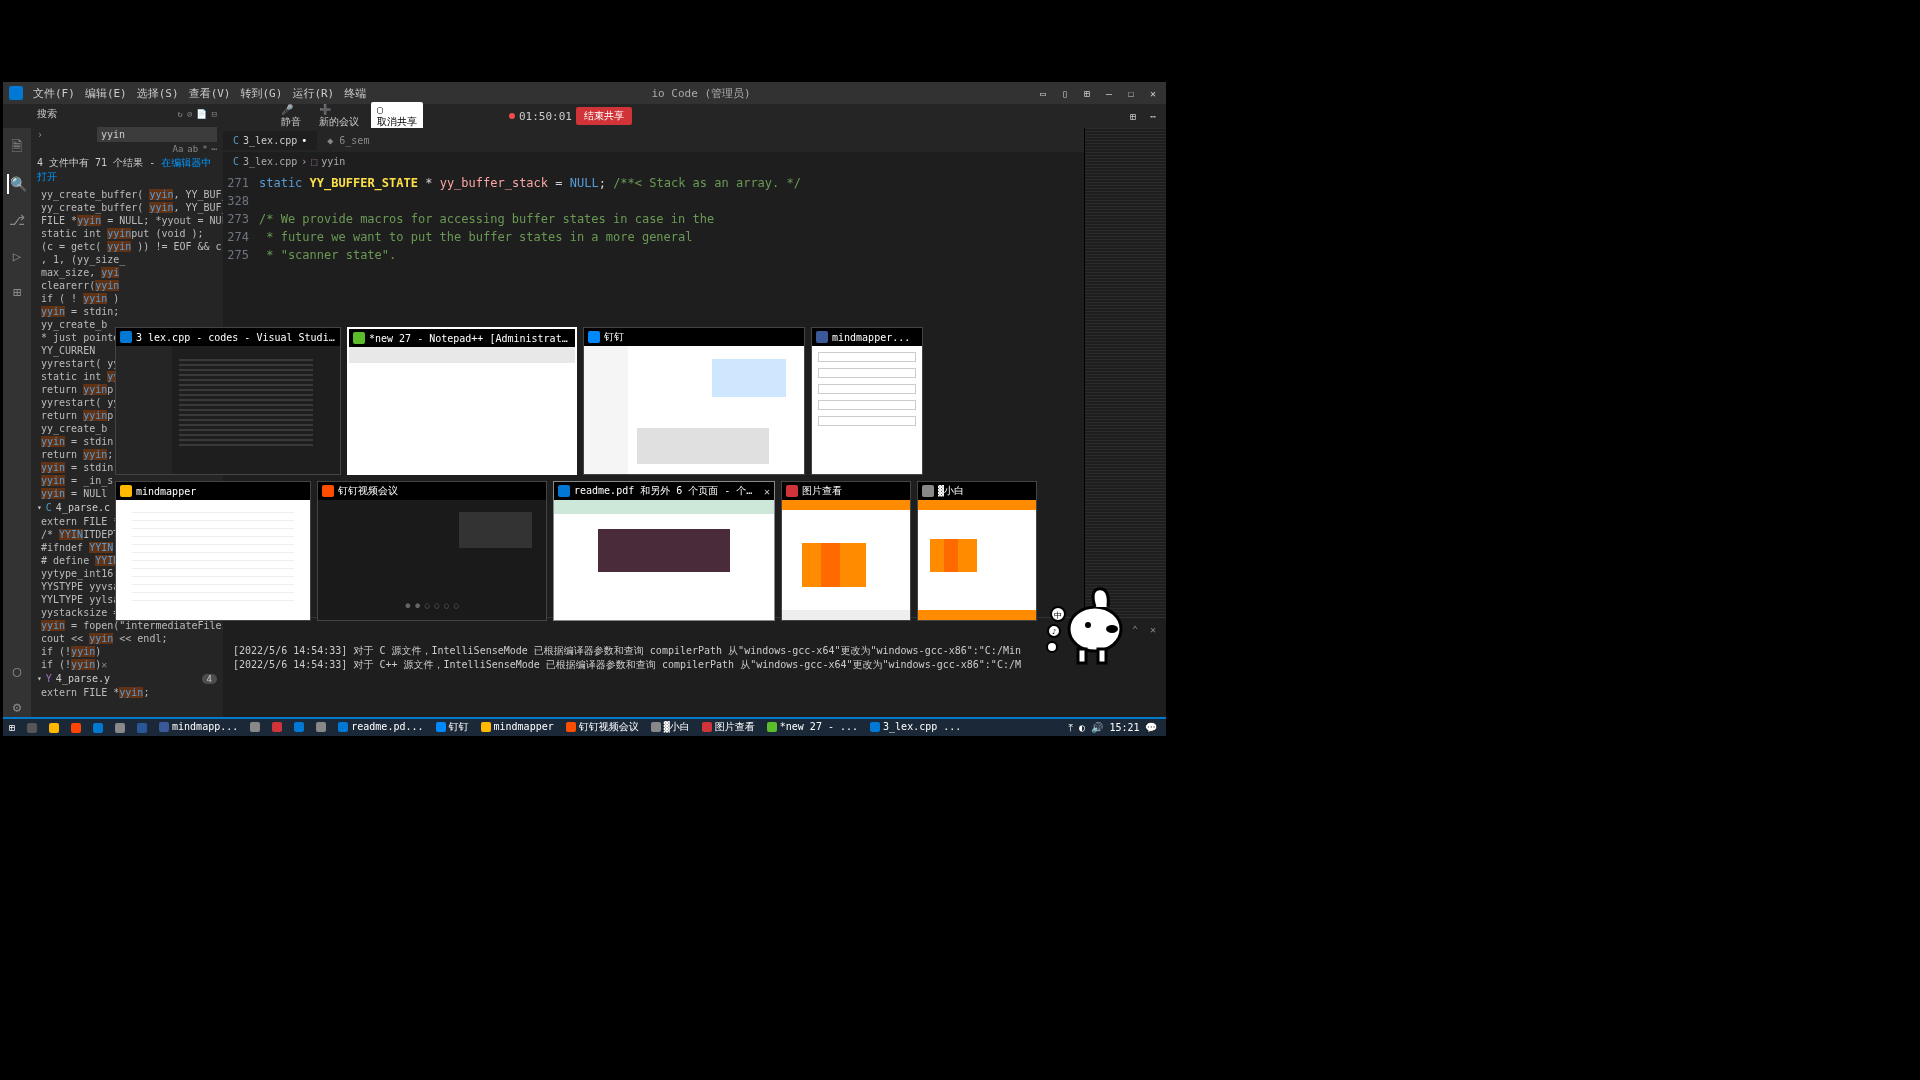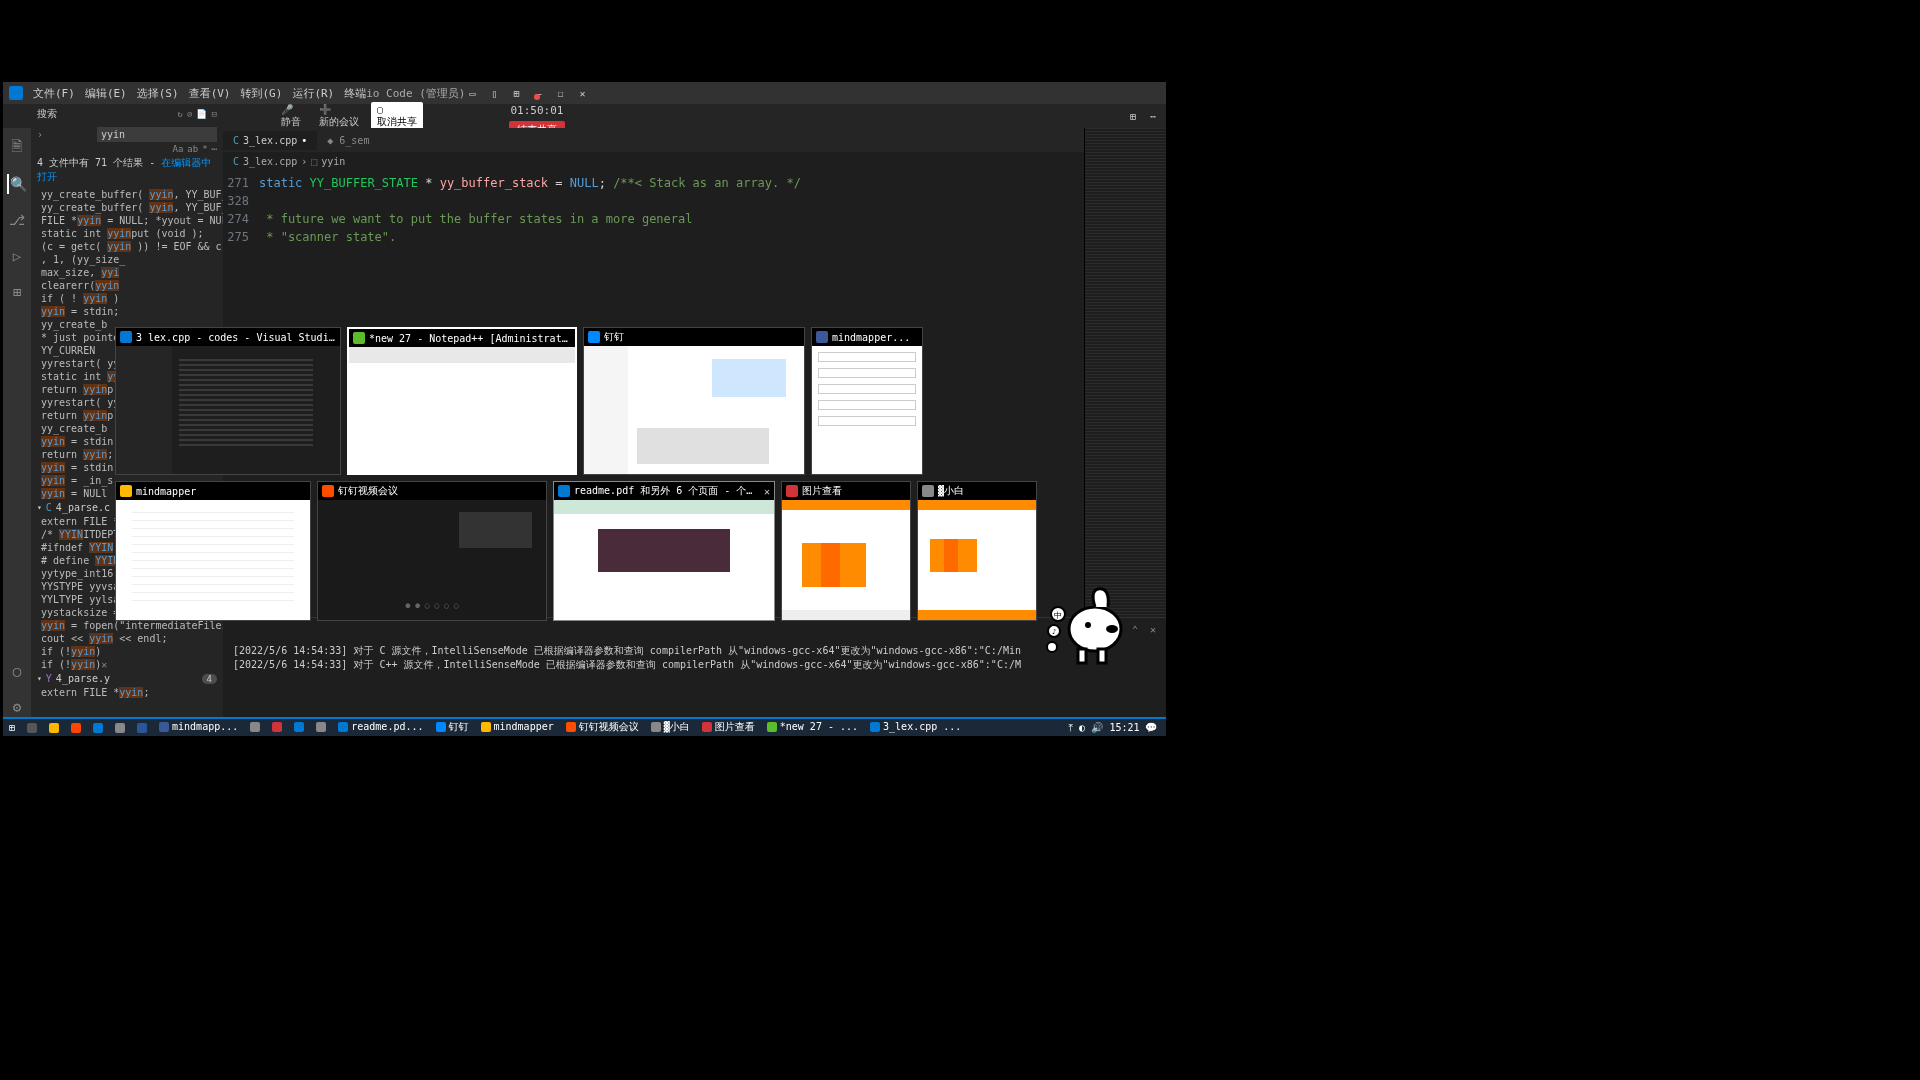--- a/index.html
+++ b/index.html
@@ -1,28 +1,28 @@
 <!DOCTYPE html>
 <html><head>
 <meta charset="utf-8">
 <style>
 *{margin:0;padding:0;box-sizing:border-box;font-family:Consolas,'Microsoft YaHei',monospace;}
 body{background:#000;width:1920px;height:1080px;overflow:hidden;}
 .viewport{position:absolute;left:3px;top:82px;width:1163px;height:653px;background:#1e1e1e;color:#ccc;font-size:11px;}
 
-.titlebar{height:22px;background:#323233;display:flex;align-items:center;padding:0 6px;}
+.titlebar{height:22px;background:#323233;display:flex;align-items:center;padding:0 6px;justify-content:space-between;}
 .titlebar .left{display:flex;gap:10px;align-items:center;}
 .vsicon{width:14px;height:14px;background:#0078d4;border-radius:2px;}
 .menu{display:flex;gap:10px;font-size:11px;color:#ccc;}
 .titlebar .center{font-size:11px;color:#aaa;}
 .titlebar .right{display:flex;gap:8px;align-items:center;}
 .winbtn{width:14px;height:14px;display:flex;align-items:center;justify-content:center;color:#ccc;font-size:10px;}
 
 .toolbar{height:24px;background:#252526;display:flex;align-items:center;padding:0 6px;gap:6px;}
-.time-badge{color:#ccc;font-size:11px;margin-left:auto;display:flex;align-items:center;gap:4px;flex-direction:column;}
+.time-badge{color:#ccc;font-size:11px;margin-left:auto;display:flex;align-items:center;gap:4px;}
 .red-dot{width:6px;height:6px;background:#f14c4c;border-radius:50%;}
 .red-btn{background:#d13438;color:#fff;padding:2px 8px;font-size:10px;border-radius:2px;}
 .toolbtn{padding:2px 6px;color:#ccc;font-size:10px;}
 .toolbtn.act{background:#fff;color:#000;border-radius:2px;}
 
 .activity{position:absolute;left:0;top:46px;bottom:18px;width:28px;background:#333;display:flex;flex-direction:column;align-items:center;gap:16px;padding-top:10px;}
 .actitem{width:20px;height:20px;color:#888;display:flex;align-items:center;justify-content:center;font-size:14px;}
 .actitem.sel{color:#fff;border-left:2px solid #fff;padding-left:2px;}
 
 .sidebar{position:absolute;left:28px;top:22px;bottom:18px;width:192px;background:#252526;color:#ccc;overflow:hidden;font-size:10px;}
@@ -43,21 +43,21 @@
 .editor{position:absolute;left:220px;right:82px;top:46px;bottom:18px;background:#1e1e1e;}
 .tabbar{height:24px;background:#252526;display:flex;align-items:center;}
 .tab{padding:4px 10px;background:#1e1e1e;color:#ccc;font-size:10px;display:flex;align-items:center;gap:4px;}
 .tab .dot{color:#fff;}
 .bread{height:18px;display:flex;align-items:center;gap:4px;padding:0 10px;font-size:10px;color:#aaa;}
 .code{padding:4px 0;font-size:12px;line-height:18px;}
 .cl{display:flex;}
 .gutter{width:36px;text-align:right;padding-right:10px;color:#6e7681;}
 .txt{white-space:pre;}
 .kw{color:#569cd6;}
-.ty{color:#22c55e;}
+.ty{color:#fde047;font-weight:bold;}
 .fn{color:#fca5a5;}
 .cm{color:#6a9955;}
 .op{color:#d4d4d4;}
 
 .minimap{position:absolute;right:0;top:46px;bottom:118px;width:82px;background:#1e1e1e;border-left:1px solid #000;}
 
 .terminal{position:absolute;left:220px;right:0;bottom:18px;height:100px;background:#1e1e1e;border-top:1px solid #333;font-size:10px;}
 .term-tabs{height:22px;display:flex;align-items:center;padding:0 10px;gap:12px;color:#888;justify-content:flex-end;}
 .term-body{padding:4px 10px;color:#ccc;font-size:10px;line-height:14px;white-space:nowrap;overflow:hidden;}
 
@@ -247,20 +247,24 @@
     <div class="code" id="code">
         <div class="cl">
           <div class="gutter">271</div>
           <div class="txt"><span class="kw">static</span> <span class="ty">YY_BUFFER_STATE</span> <span class="op">*</span> <span class="fn">yy_buffer_stack</span> <span class="op">=</span> <span class="kw">NULL</span><span class="op">;</span> <span class="cm">/**&lt; Stack as an array. */</span></div>
         </div>
         <div class="cl">
           <div class="gutter">328</div>
           <div class="txt"></div>
         </div>
         <div class="cl">
+          <div class="gutter">273</div>
+          <div class="txt"><span class="cm">/* We provide macros for accessing buffer states in case in the</span></div>
+        </div>
+        <div class="cl">
           <div class="gutter">274</div>
           <div class="txt"><span class="cm"> * future we want to put the buffer states in a more general</span></div>
         </div>
         <div class="cl">
           <div class="gutter">275</div>
           <div class="txt"><span class="cm"> * "scanner state".</span></div>
         </div>
       </div>
   </div>
 

